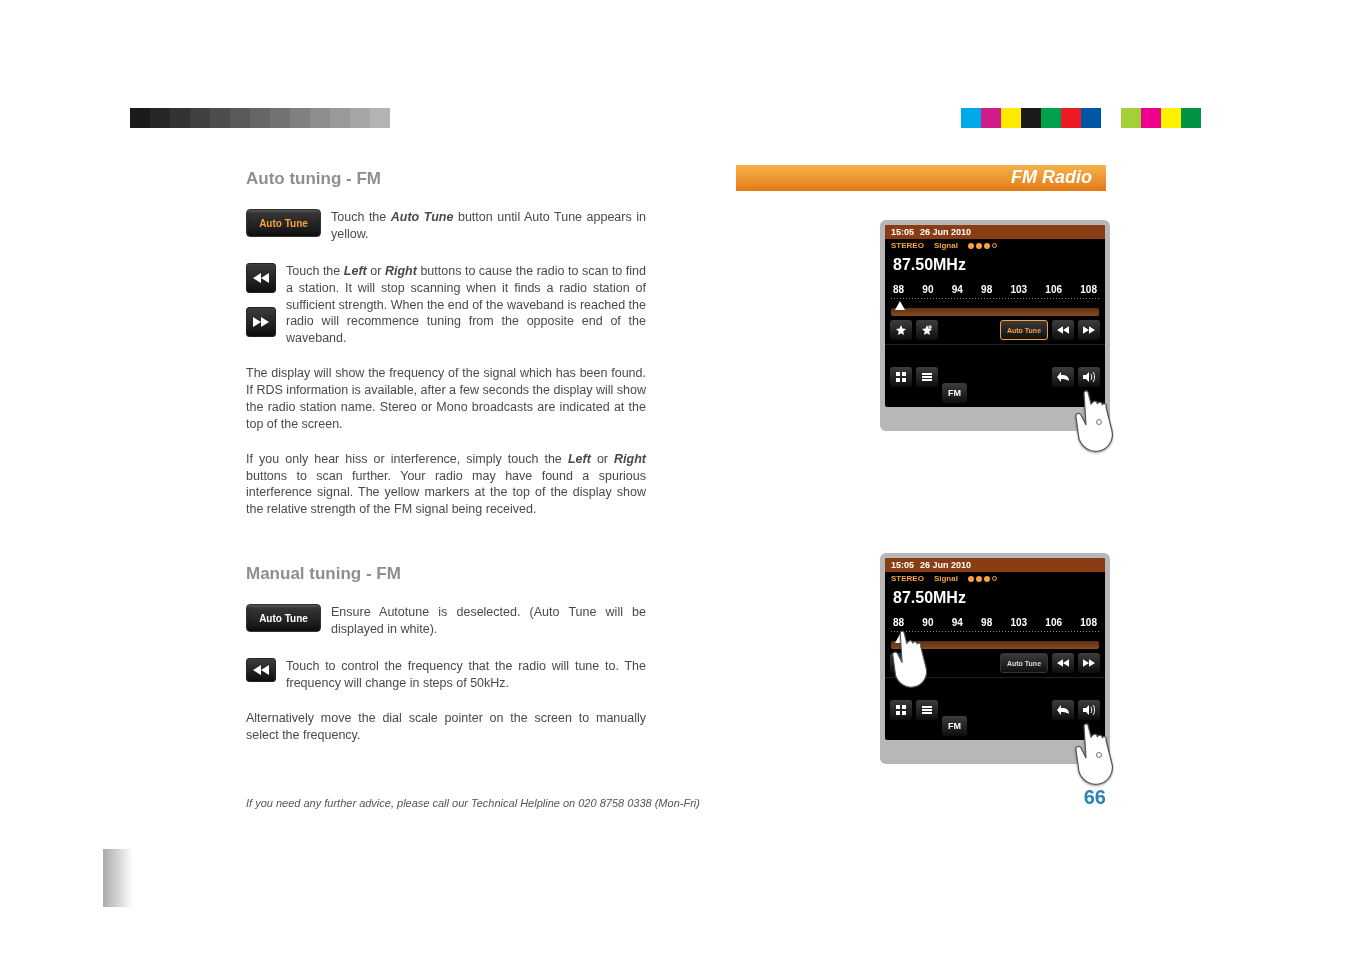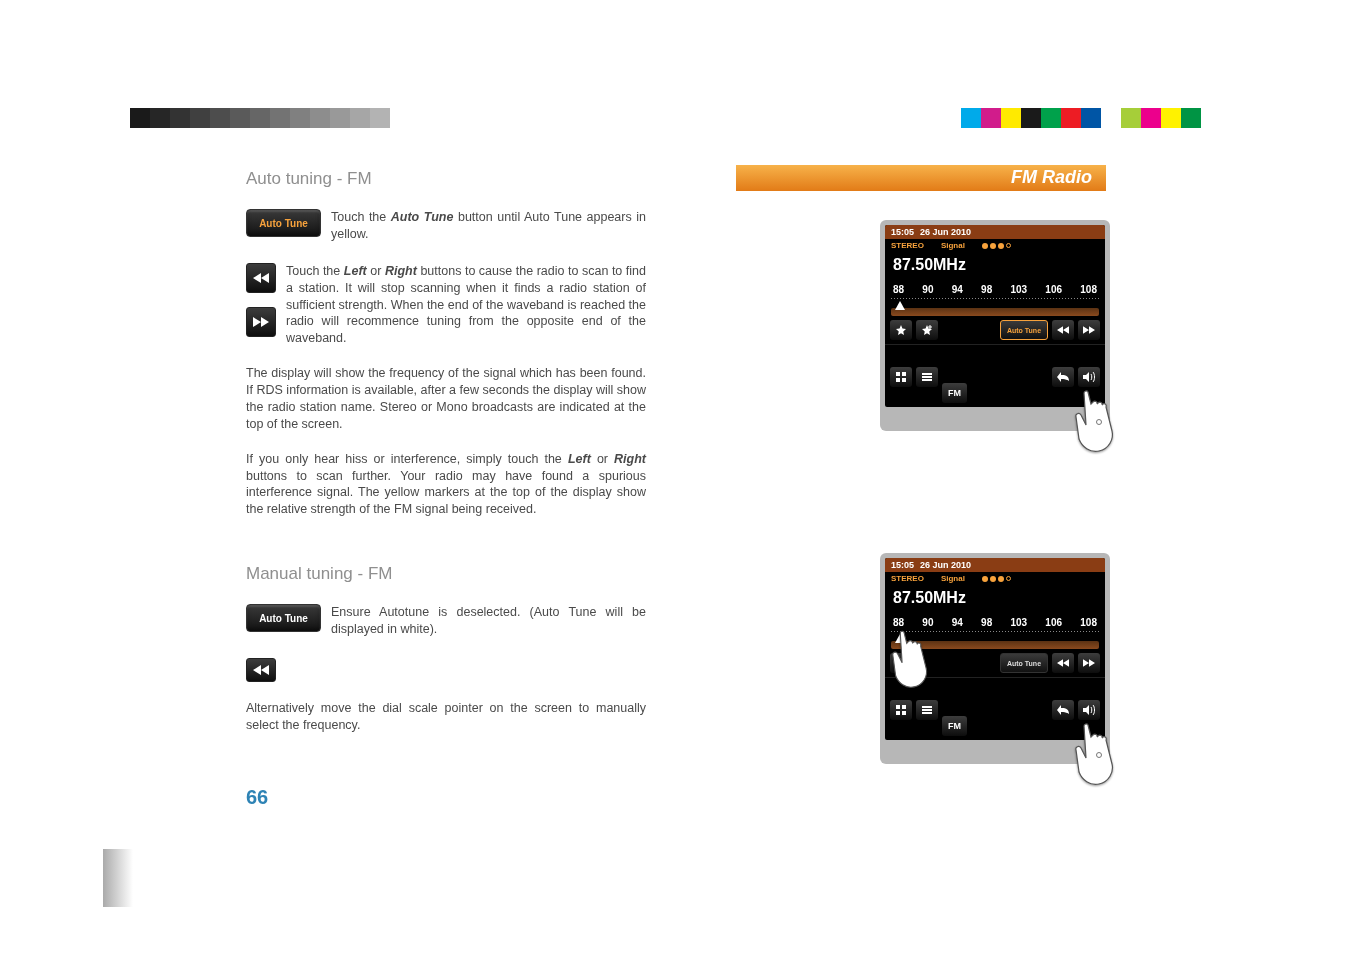--- a/index.html
+++ b/index.html
@@ -8,39 +8,39 @@
   
   .colorbar { position: absolute; top: 108px; height: 20px; display: flex; }
   .colorbar.left { left: 130px; }
   .colorbar.right { right: 130px; }
   .colorbar .sw { width: 20px; height: 20px; }
   .dropshadow { position:absolute; top:849px; left:103px; width:30px; height:58px; background:linear-gradient(90deg,#aaa,#ddd 60%,#fff); }
 
   
   .page { position: absolute; left: 246px; top: 165px; width: 860px; }
   .header-bar { position: absolute; right: 0; top: 0; width: 370px; height: 26px; background: linear-gradient(180deg,#f7b24a 0%,#e27b17 100%); color:#fff; font-weight:bold; font-size:18px; padding: 2px 14px 0 0; text-align:right; font-style:italic; }
-  .section-title { color:#8f8f8f; font-weight:normal; font-size:17px; margin-top:4px; }
+  .section-title { color:#8f8f8f; font-weight:bold; font-size:17px; margin-top:4px; }
   .left-col { width: 400px; }
   .body-text { font-size: 12.5px; line-height: 1.35; color:#4a4a4a; text-align: justify; }
   .row { display:flex; align-items:flex-start; gap:10px; margin-top:20px; }
   .btn-auto { width:75px; height:28px; border-radius:4px; font-size:10px; font-weight:bold; display:flex; align-items:center; justify-content:center; flex:0 0 75px; border:1px solid #333; box-shadow: inset 0 -2px 4px rgba(0,0,0,.4), inset 0 2px 2px rgba(255,255,255,.15); }
   .btn-auto.active { background: linear-gradient(180deg,#3a3a3a,#121212); color:#f7a23c; }
   .btn-auto.inactive { background: linear-gradient(180deg,#3a3a3a,#121212); color:#fff; }
   .btn-arrow { width:30px; height:24px; border-radius:3px; background:linear-gradient(180deg,#3d3d3d,#0e0e0e); border:1px solid #222; display:flex; align-items:center; justify-content:center; flex:0 0 30px; }
   .btn-arrow svg { fill:#fff; }
   .stacked-arrows { display:flex; flex-direction:column; gap:14px; }
   .para-block { margin-top: 18px; }
 
   
   .device { position:absolute; width:230px; background:#b7b7b7; border-radius:6px; padding:5px 5px 24px 5px; }
   .device.top { right:-4px; top:55px; }
   .device.bottom { right:-4px; top:388px; }
   .screen { background:#000; border-radius:2px; overflow:hidden; }
   .statusbar { background:#8a3d14; color:#fff; font-size:9px; font-weight:bold; padding:2px 6px; display:flex; gap:6px; }
-  .signalrow { background:#000; color:#f7a23c; font-size:8px; font-weight:bold; padding:2px 6px; display:flex; align-items:center; gap:17px; }
+  .signalrow { background:#000; color:#f7a23c; font-size:8px; font-weight:bold; padding:2px 6px; display:flex; align-items:center; gap:10px; }
   .dots { display:flex; gap:2px; }
   .dot { width:6px; height:6px; border-radius:50%; background:#f7a23c; }
   .dot.empty { background:transparent; border:1px solid #f7a23c; width:5px; height:5px; }
   .freq { color:#fff; font-weight:bold; font-size:16px; padding:4px 8px 10px; }
   .dial { position:relative; height:30px; margin:0 6px; }
   .ticks { position:absolute; left:0; right:0; top:14px; height:1px; background:repeating-linear-gradient(90deg,#888 0 1px, transparent 1px 3px); }
   .ticklabels { position:absolute; left:0; right:0; top:0; display:flex; justify-content:space-between; color:#fff; font-size:10px; font-weight:bold; padding:0 2px; }
   .pointer { position:absolute; top:17px; left:4px; }
   .dial-bar { position:absolute; left:0; right:0; top:24px; height:8px; background:linear-gradient(180deg,#5b3213,#8a4a1e); border-radius:2px; }
   .ctrlrow { display:flex; gap:4px; padding:6px 5px 4px; align-items:center; }
@@ -139,20 +139,21 @@
       <div class="btn-auto inactive">Auto Tune</div>
       <p class="body-text">Ensure Autotune is deselected. (Auto Tune will be displayed in white).</p>
     </div>
 
     <div class="row">
       <div class="btn-arrow">
         <svg width="16" height="10" viewBox="0 0 16 10">
             <path d="M8 0 L0 5 L8 10 Z M16 0 L8 5 L16 10 Z"></path>
           </svg>
       </div>
+      <p class="body-text" style="flex:1">Touch to control the frequency that the radio will tune to. The frequency will change in steps of 50kHz.</p>
     </div>
 
     <p class="body-text para-block">Alternatively move the dial scale pointer on the screen to manually select the frequency.</p>
   </div>
 
   <div class="device top">
     <div class="screen">
       <div class="statusbar">
         <span>15:05</span>
         <span>26 Jun 2010</span>
@@ -342,14 +343,15 @@
     <div class="hand" style="right:-12px; bottom:-18px;">
       <svg width="54" height="66" viewBox="0 0 54 66">
           <path fill="#fff" stroke="#555" stroke-width="1.2" d="M10 4c0-2 3-3 4-1l3 12 2-2c2-2 5 0 4 2l1-1c2-2 5 0 4 2l1-1c2-1 4 1 3 3l6 24c2 8-3 18-13 20-9 2-17-4-20-12L2 28c-1-3 3-5 5-2l5 10z"></path>
         </svg>
     </div>
     <div class="dev-dot"></div>
   </div>
 </div>
 
 <div class="footer">
+  <span class="helpline">If you need any further advice, please call our Technical Helpline on 020 8758 0338 (Mon-Fri)</span>
   <span class="pagenum">66</span>
 </div>
 
 </body></html>

